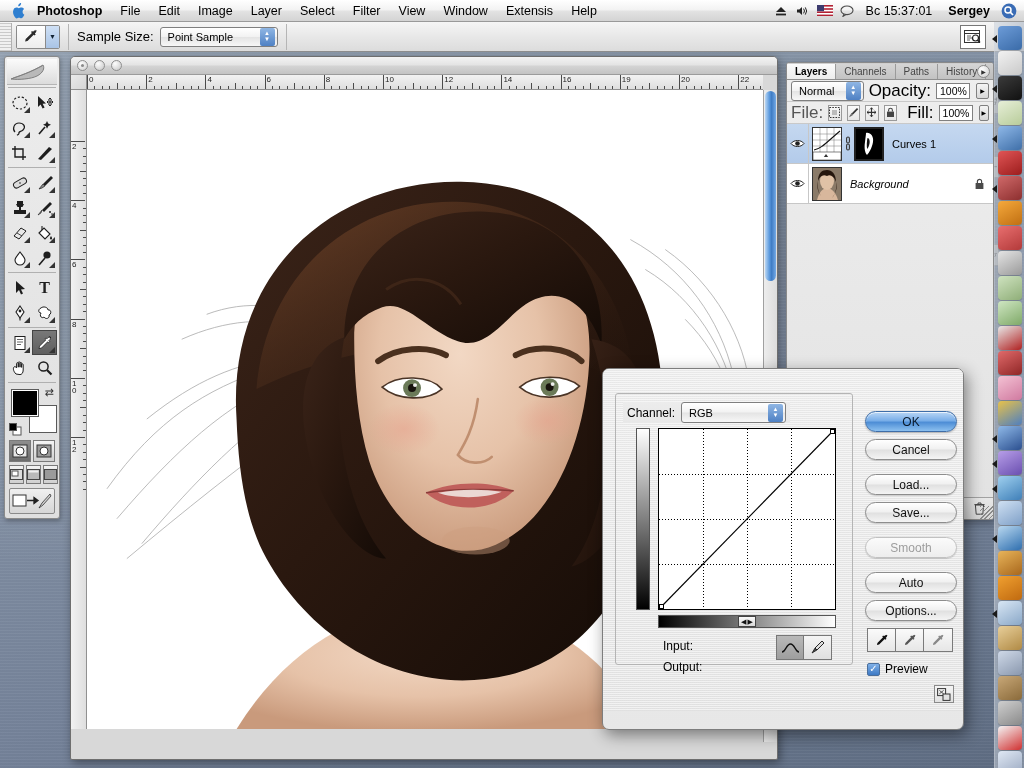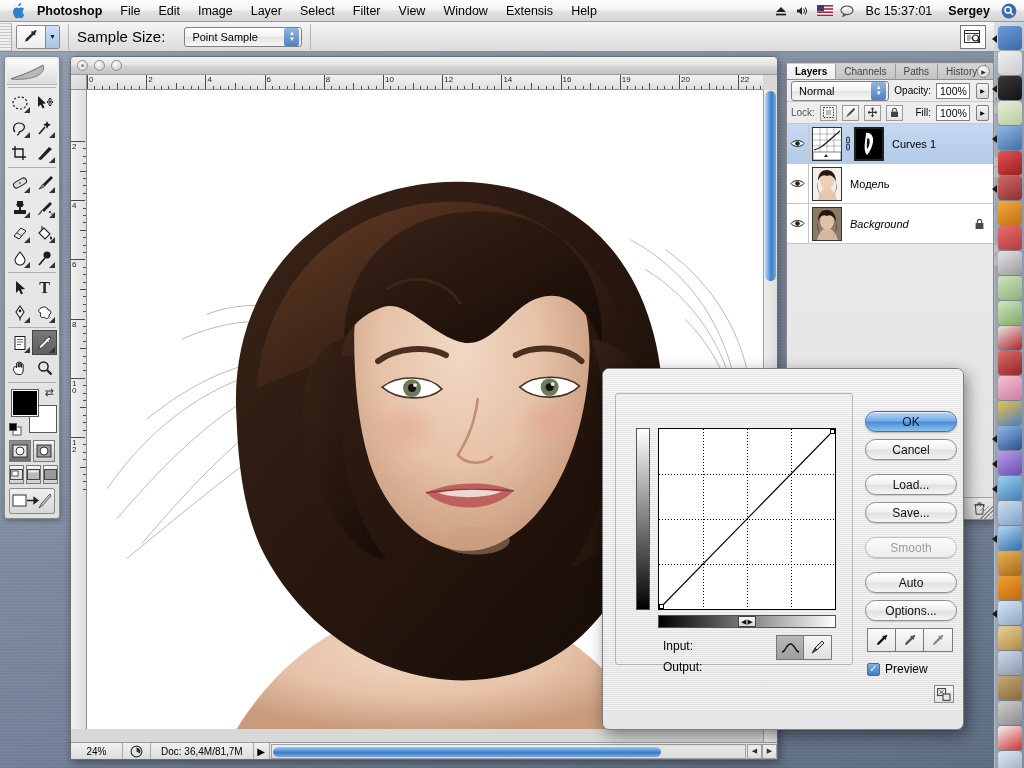--- a/index.html
+++ b/index.html
@@ -58,21 +58,21 @@
     background: repeating-linear-gradient(180deg, #c9c9c9 0 1px, #f0f0f0 1px 3px);
     border-right:1px solid #b0b0b0;}
   .tool-preset {
     width:44px; height:24px; margin-left:4px; display:flex; align-items:stretch;
     border:1px solid #8a8a8a; border-radius:2px; background:#fff; overflow:hidden;
   }
   .tool-preset .tp-icon{flex:1; display:flex;align-items:center;justify-content:center;background:linear-gradient(180deg,#fff,#ededed);}
   .tool-preset .tp-arrow{width:14px; background:linear-gradient(180deg,#cfe0f5,#a9c4e6); border-left:1px solid #8a8a8a;
      display:flex;align-items:center;justify-content:center; font-size:7px;color:#123;}
   .ob-sep{width:1px;height:26px;background:#b5b5b5;margin:0 8px;}
-  .ob-label{font-size:15px;color:#000;margin-right:19px;}
+  .ob-label{font-size:13px;color:#000;margin-right:6px;}
   .popup {
     height:20px; border:1px solid #7f7f7f; border-radius:3px;
     background: linear-gradient(180deg,#ffffff 0%, #f2f2f2 48%, #e4e4e4 52%, #f7f7f7 100%);
     display:flex; align-items:center; padding:0 2px 0 7px; position:relative; font-size:11px;
   }
   .popup .pv{flex:1; white-space:nowrap;}
   .popup .parrows{
     width:15px;height:18px;margin-left:6px;border-radius:2px;
     background:linear-gradient(180deg,#8fb6e4,#4f81c4);
     display:flex;flex-direction:column;align-items:center;justify-content:center;gap:1px;
@@ -197,21 +197,21 @@
      background:linear-gradient(180deg,#cfcfcf,#bdbdbd); border-bottom:1px solid #8f8f8f; position:relative;}
   .pal-tab{font-size:10px; padding:2px 8px 2px 8px; color:#444;
      background:linear-gradient(180deg,#d5d5d5,#c2c2c2);
      border-right:1px solid #9a9a9a; position:relative;}
   .pal-tab.active{background:linear-gradient(180deg,#fbfbfb,#ececec); color:#000; font-weight:bold;}
   .pal-menu{position:absolute;right:3px;top:2px;width:13px;height:13px;border-radius:50%;
      background:radial-gradient(circle at 35% 30%,#fff,#cbcbcb); border:1px solid #8a8a8a;
      display:flex;align-items:center;justify-content:center;font-size:6px;color:#333;}
   .lp-row{display:flex;align-items:center;height:22px;padding:0 4px;gap:5px;
      border-bottom:1px solid #c9c9c9;}
-  .lp-label{font-size:10px;}
+  .lp-label{font-size:17px;}
   .lp-mode{flex:1;}
   .field{height:16px;border:1px solid #808080;background:#fff;font-size:10.5px;
      display:flex;align-items:center;padding:0 3px; }
   .spin{width:13px;height:16px;margin-left:1px;border:1px solid #808080;border-radius:2px;
      background:linear-gradient(180deg,#f5f5f5,#d8d8d8);display:flex;align-items:center;justify-content:center;font-size:6px;}
   .lock-box{width:17px;height:16px;border:1px solid #9a9a9a;background:linear-gradient(180deg,#fafafa,#e6e6e6);
      display:flex;align-items:center;justify-content:center;}
   .layer-list{background:#fff; }
   .layer{display:flex;align-items:center;height:40px;border-bottom:1px solid #c7c7c7;background:#fff;}
   .layer.selected{background:linear-gradient(180deg,#c5d8f0,#b3cbea);}
@@ -890,38 +890,20 @@
         <path d="M352 404 C372 400 398 400 416 403 C400 410 368 410 352 404z" fill="#f2ece8" opacity="0.85"></path>
 
         <ellipse cx="390" cy="452" rx="34" ry="14" fill="#cb9d7f" opacity="0.45"></ellipse>
       </svg>
     </div>
 
     <div class="vscroll">
       <div class="vthumb"></div>
     </div>
 
-    <div id="docbottom">
-      <div class="db-zoom">24%</div>
-      <div class="db-icon">
-        <svg width="13" height="13" viewBox="0 0 13 13">
-            <circle cx="6.5" cy="6.5" r="5.4" fill="none" stroke="#333" stroke-width="1.1"></circle>
-            <path d="M6.5 6.5 L6.5 2.6 A3.9 3.9 0 0 1 9.9 8.4z" fill="#333"></path>
-          </svg>
-      </div>
-      <div class="db-doc">Doc: 36,4M/81,7M</div>
-      <div class="db-arrow">▶</div>
-      <div class="hscroll">
-        <div class="hthumb"></div>
-      </div>
-      <div class="hbtns">
-        <div class="sbtn">◀</div>
-        <div class="sbtn">▶</div>
-      </div>
-    </div>
   </div>
 
   <div id="layerspal">
     <div class="pal-tabs">
       <div class="pal-tab active">Layers</div>
       <div class="pal-tab">Channels</div>
       <div class="pal-tab">Paths</div>
       <div class="pal-tab">History</div>
       <div class="pal-menu">▶</div>
     </div>
@@ -933,21 +915,21 @@
             <span>▲</span>
             <span>▼</span>
           </div>
       </div>
       <div class="lp-label">Opacity:</div>
       <div class="field" style="width:34px;">100%</div>
       <div class="spin">▶</div>
     </div>
 
     <div class="lp-row">
-      <div class="lp-label" style="color:#555;">Lock:</div>
+      <div class="lp-label" style="color:#555;">File:</div>
       <div class="lock-box">
         <svg width="11" height="11" viewBox="0 0 11 11">
             <rect x="0.5" y="0.5" width="10" height="10" fill="none" stroke="#333" stroke-dasharray="1.6 1.2"></rect>
             <rect x="3" y="3" width="5" height="5" fill="#bbb"></rect>
           </svg>
       </div>
       <div class="lock-box">
         <svg width="11" height="11" viewBox="0 0 11 11">
             <path d="M9 1 L3.8 6.2 L5 7.4 L10.2 2.2z" fill="#333"></path>
             <path d="M3.8 6.2 L1.6 9.6 L4.6 8z" fill="#888" stroke="#333" stroke-width="0.5"></path>
@@ -1002,41 +984,20 @@
             <svg width="26" height="30" viewBox="0 0 26 30">
                 <rect width="26" height="30" fill="#000"></rect>
               <path d="M10 4 C14 3 18 7 17 13 C16 19 13 24 11 26 C9 24 8 19 9 13 C9.4 9 10 6 10 4z" fill="#fff"></path>
               <path d="M11.5 9 C13 9 14 11 13.6 14 C13.2 17 12 19 11.2 20 C10.6 18 10.6 13 11.5 9z" fill="#111"></path>
             </svg>
           </div>
         </div>
         <div class="lname">Curves 1</div>
       </div>
 
-      <div class="layer">
-        <div class="eye">
-          <svg width="15" height="11" viewBox="0 0 15 11">
-              <path d="M1 5.5 C4 1.5 11 1.5 14 5.5 C11 9.5 4 9.5 1 5.5z" fill="#fff" stroke="#222" stroke-width="1"></path>
-              <circle cx="7.5" cy="5.5" r="2.3" fill="#222"></circle>
-            </svg>
-        </div>
-        <div class="thumbs">
-          <div class="lthumb">
-            <svg width="28" height="32" viewBox="0 0 28 32">
-                <rect width="28" height="32" fill="#f4efe9"></rect>
-              <path d="M5 32 C6 24 10 20 14 20 C19 20 23 25 24 32z" fill="#e7c8ae"></path>
-              <ellipse cx="14" cy="13" rx="7" ry="9" fill="#ecd0b6"></ellipse>
-              <path d="M5 13 C5 5 9 2 14 2 C19 2 23 6 23 14 C21 8 17 6 14 8 C10 6 7 8 5 13z" fill="#2a180f"></path>
-              <path d="M5 13 C4 20 6 26 9 29 C6 26 3 20 5 13z" fill="#2a180f"></path>
-              <path d="M23 14 C24 21 22 27 19 30 C22 26 25 21 23 14z" fill="#2a180f"></path>
-            </svg>
-          </div>
-        </div>
-        <div class="lname">Модель</div>
-      </div>
 
 
       <div class="layer">
         <div class="eye">
           <svg width="15" height="11" viewBox="0 0 15 11">
               <path d="M1 5.5 C4 1.5 11 1.5 14 5.5 C11 9.5 4 9.5 1 5.5z" fill="#fff" stroke="#222" stroke-width="1"></path>
               <circle cx="7.5" cy="5.5" r="2.3" fill="#222"></circle>
             </svg>
         </div>
         <div class="thumbs">
@@ -1106,20 +1067,30 @@
   </div>
 
   <div class="side-tab" style="top:88px;height:26px;right:25px;">Tb</div>
   <div class="side-tab" style="top:156px;height:22px;right:25px;">l</div>
   <div class="side-tab" style="top:244px;height:22px;right:25px;">b</div>
 
   <div id="curves">
     <div class="cv-body">
       <div class="groupbox"></div>
 
+      <div class="cv-chanrow">
+        <span class="cv-chan-label">Channel:</span>
+        <span class="popup" style="width:105px;height:21px;">
+          <span class="pv">RGB</span>
+          <span class="parrows">
+              <span>▲</span>
+              <span>▼</span>
+            </span>
+        </span>
+      </div>
 
       <div class="grad-v"></div>
 
       <div class="grid">
         <div class="gl glv" style="left:44px;"></div>
         <div class="gl glv" style="left:88px;"></div>
         <div class="gl glv" style="left:132px;"></div>
         <div class="gl glh" style="top:45px;"></div>
         <div class="gl glh" style="top:90px;"></div>
         <div class="gl glh" style="top:135px;"></div>

